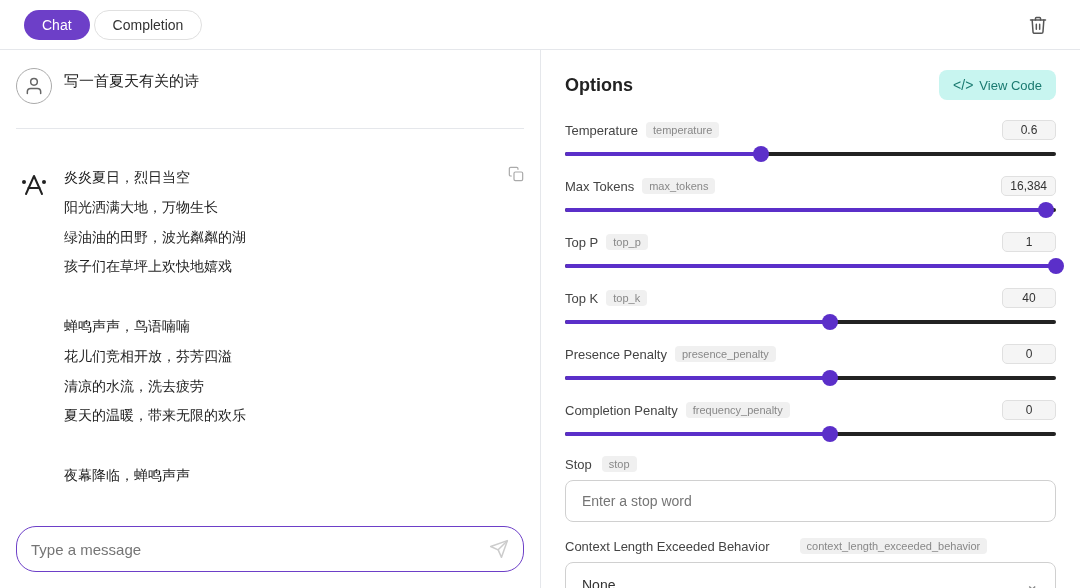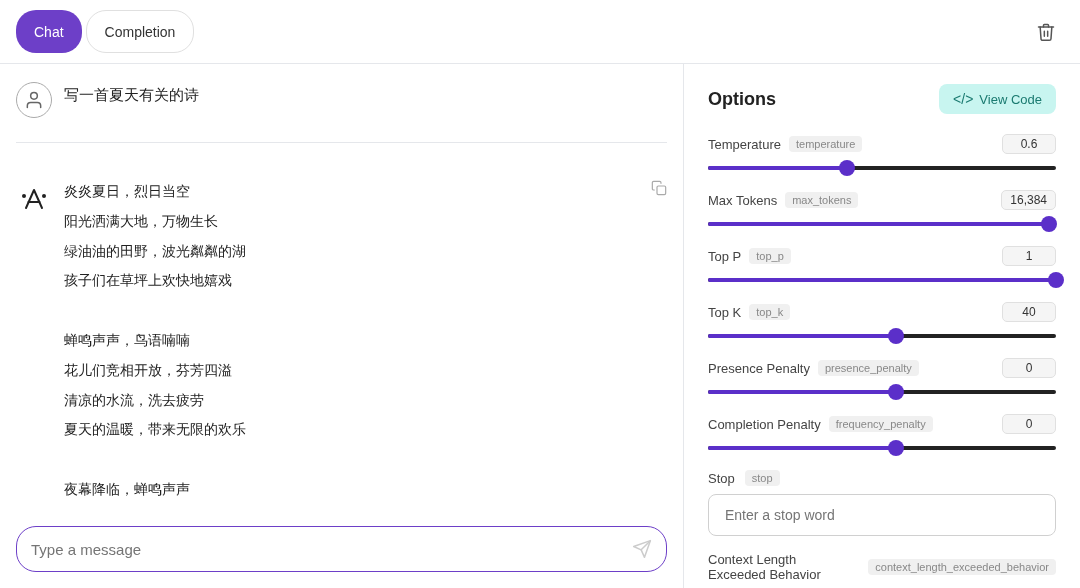--- a/index.html
+++ b/index.html
@@ -1,41 +1,41 @@
 <!DOCTYPE html>
 <html><head>
   <meta charset="utf-8">
   <style>
     * { box-sizing: border-box; margin: 0; padding: 0; }
     body { font-family: -apple-system, BlinkMacSystemFont, 'Segoe UI', sans-serif; background: #fff; display: flex; flex-direction: column; height: 588px; overflow: hidden; }
 
     
     .header {
-      display: flex; padding: 10px 16px;
-      border-bottom: 1px solid #e5e7eb; height: 64px;
+      display: flex; align-items: center; padding: 10px 24px;
+      border-bottom: 1px solid #e5e7eb; height: 50px;
     }
     .tab-group { display: flex; gap: 4px; }
     .tab-btn {
       padding: 6px 18px; border-radius: 20px; border: none;
       cursor: pointer; font-size: 14px; font-weight: 500;
     }
     .tab-btn.active { background: #6d3fc8; color: #fff; }
     .tab-btn.inactive { background: transparent; color: #333; border: 1px solid #e0e0e0; }
     .header-spacer { flex: 1; }
     .trash-btn {
       background: none; border: none; cursor: pointer; color: #555;
       display: flex; align-items: center; font-size: 20px; padding: 4px 8px;
     }
 
     
     .main { display: flex; flex: 1; overflow: hidden; }
 
     
     .chat-panel {
-      width: 684px; display: flex; flex-direction: column;
+      width: 541px; display: flex; flex-direction: column;
       border-right: 1px solid #e5e7eb; overflow: hidden; gap: 16px;
     }
     .chat-messages { flex: 1; overflow-y: auto; padding: 16px; }
 
     
     .user-msg { display: flex; align-items: flex-start; gap: 12px; margin-bottom: 24px; }
     .avatar-icon {
       width: 36px; height: 36px; border: 1.5px solid #aaa; border-radius: 50%;
       display: flex; align-items: center; justify-content: center;
       font-size: 18px; color: #555; flex-shrink: 0; margin-top: 2px;

